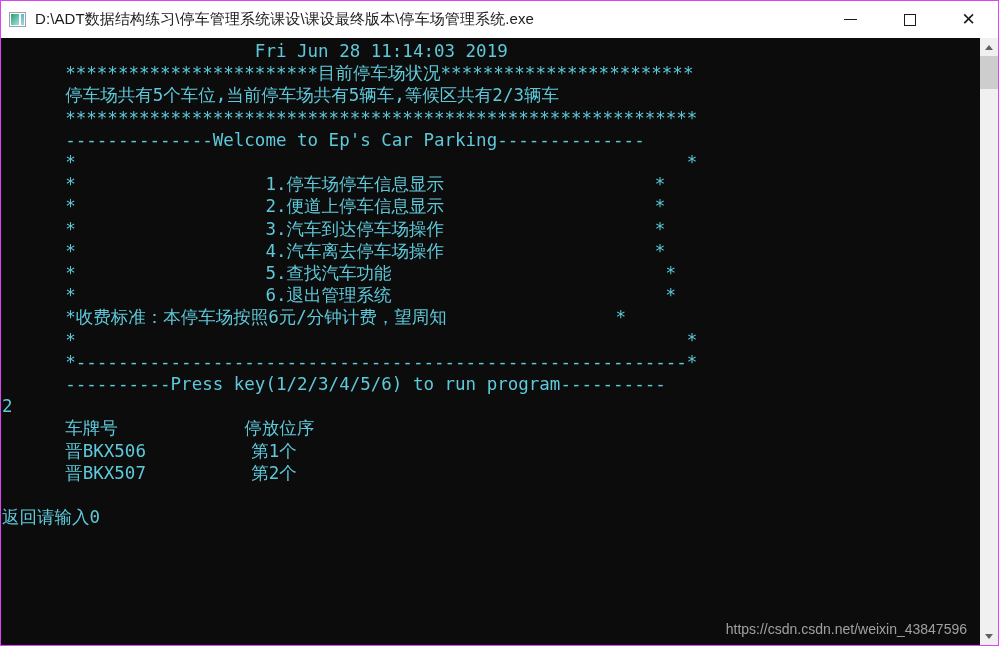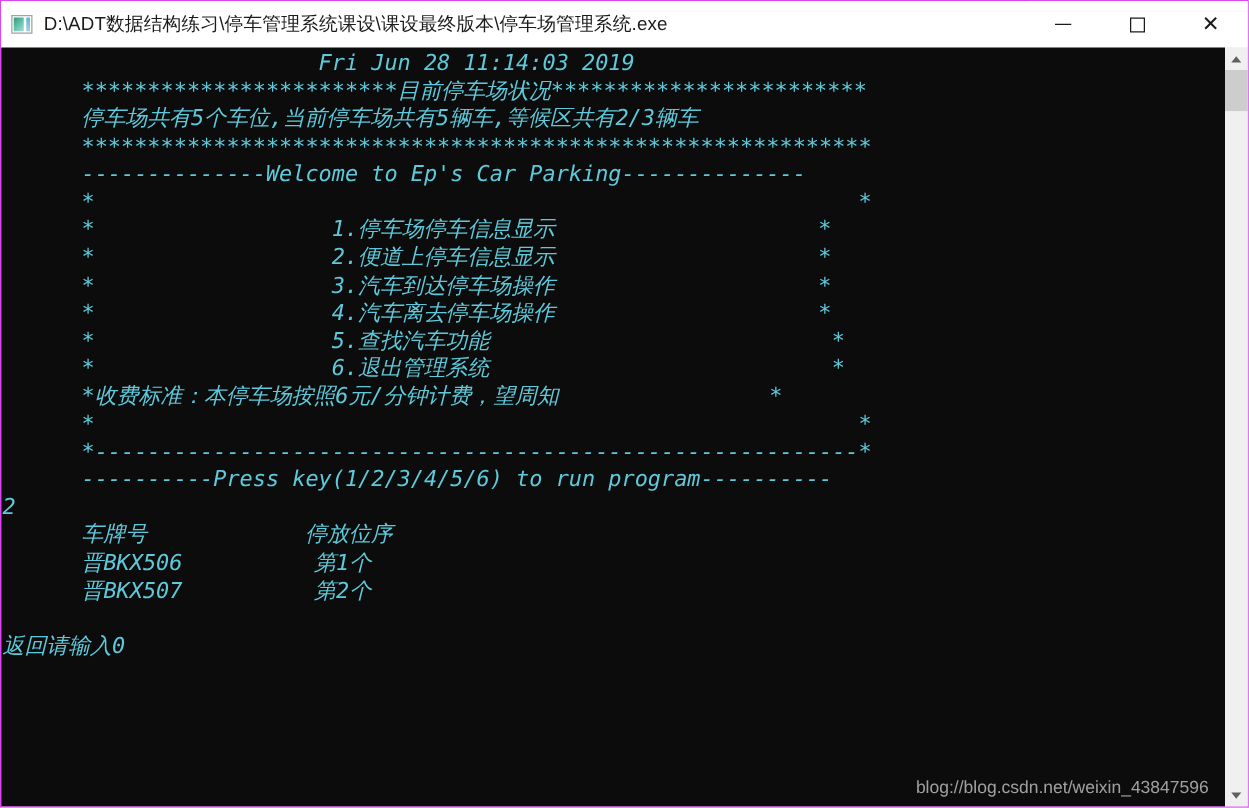--- a/index.html
+++ b/index.html
@@ -115,21 +115,20 @@
   }
   #console-text {
     font-family: "DejaVu Sans Mono", "Liberation Mono", monospace;
     font-size: 17.5px;
     line-height: 22.2px;
     color: #5ec9da;
     white-space: pre;
     margin: 0;
     padding: 2px 0 0 1px;
     letter-spacing: 0px;
-    font-style: italic;
   }
 
   #watermark {
     position: absolute;
     right: 13px;
     bottom: 8px;
     font-family: "Liberation Sans", sans-serif;
     font-size: 14px;
     color: #c9c9c9;
     opacity: 0.78;
@@ -228,21 +227,21 @@
       *收费标准：本停车场按照6元/分钟计费，望周知                *
       *                                                          *
       *----------------------------------------------------------*
       ----------Press key(1/2/3/4/5/6) to run program----------
 2
       车牌号            停放位序
       晋BKX506          第1个
       晋BKX507          第2个
 
 返回请输入0</pre>
-      <div id="watermark">blog://blog.csdn.net/weixin_43847596</div>
+      <div id="watermark">https://csdn.csdn.net/weixin_43847596</div>
     </div>
 
     <div id="scrollbar">
       <div id="sb-up">
         <span class="sb-arrow up"></span>
       </div>
       <div id="sb-thumb"></div>
       <div id="sb-track"></div>
       <div id="sb-down">
         <span class="sb-arrow down"></span>

